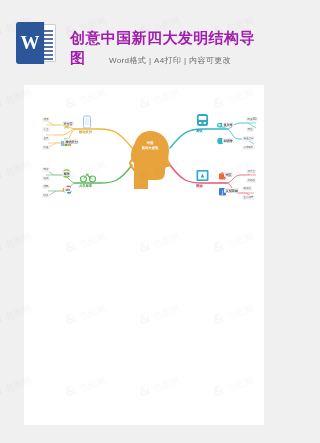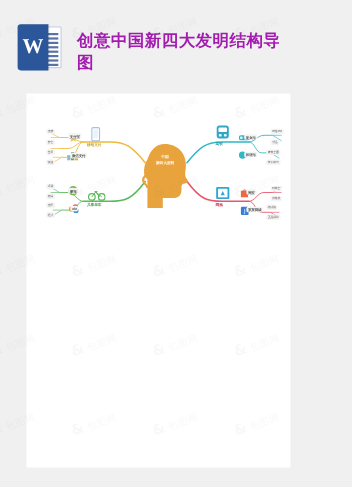--- a/index.html
+++ b/index.html
@@ -78,20 +78,21 @@
           <i style="top:25px"></i>
         <i style="top:29px"></i>
           <i style="top:33px"></i>
       </div>
       <div class="wi-tile">
         <span>W</span>
       </div>
     </div>
 
     <div class="title">创意中国新四大发明结构导图</div>
+    <div class="subtitle">Word格式 | A4打印 | 内容可更改</div>
   </div>
 
   <div class="page">
     <div class="map">
 
       <svg width="240" height="110" viewBox="0 0 240 110">
 
         <path d="M108,45 C96,30 90,26 76,26 C64,26 58,26 52,26" fill="none" stroke="#f0b93b" stroke-width="1.4" stroke-linecap="round"></path>
         <path d="M52,26 C46,26 44,22 38,22 L30,22" fill="none" stroke="#f0b93b" stroke-width=".8"></path>
         <path d="M52,26 C46,26 44,32 38,32 L30,32" fill="none" stroke="#f0b93b" stroke-width=".8"></path>

